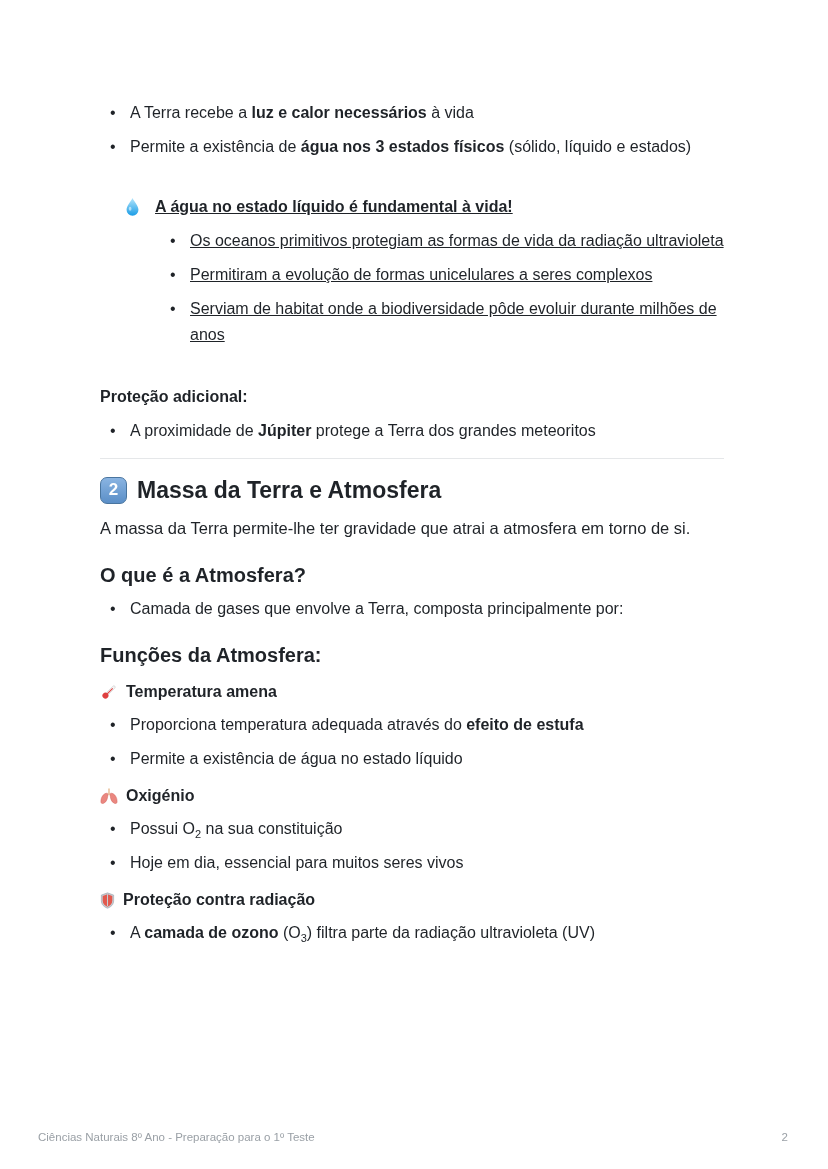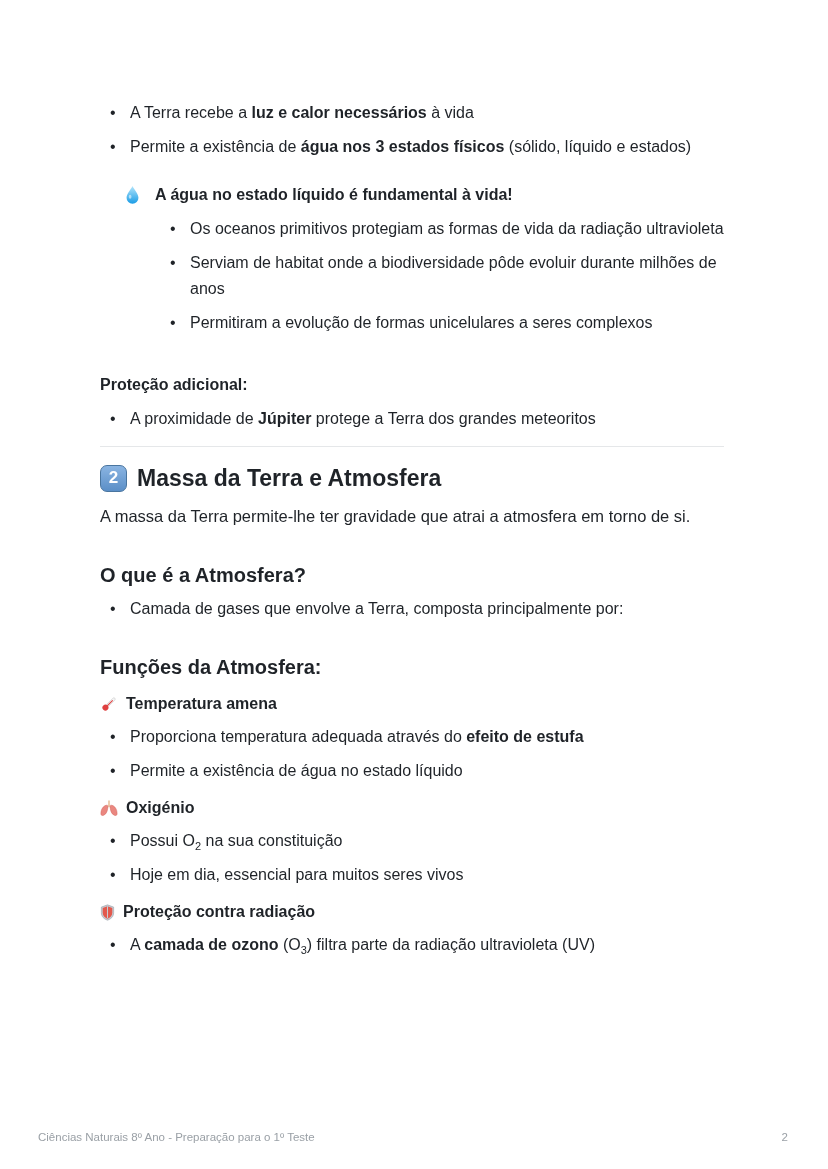--- a/index.html
+++ b/index.html
@@ -29,21 +29,21 @@
   ul.bullets li::before {
     content: "\2022";
     position: absolute;
     left: 10px;
     top: 0;
     font-size: 16px;
   }
   strong { font-weight: 700; }
   sub { font-size: 11px; line-height: 0; }
 
-  .callout { margin-top: 22px; }
+  .callout { margin-top: 34px; text-decoration: underline; }
   .callout-head {
     display: flex;
     align-items: center;
     gap: 14px;
     padding-left: 24px;
     font-weight: 700;
     line-height: 26px;
   }
   .callout .bullets { margin-left: 60px; margin-top: 6px; }
 
@@ -85,21 +85,21 @@
   .lead {
     font-weight: 400;
     font-size: 16.5px;
     line-height: 27px;
     margin: 0;
   }
   h2.sub-heading {
     font-size: 20px;
     line-height: 26px;
     font-weight: 700;
-    margin: 32px 0 2px;
+    margin: 20px 0 2px;
   }
   .icon-label {
     display: flex;
     align-items: center;
     gap: 8px;
     font-weight: 700;
     font-size: 16px;
     line-height: 24px;
     margin: 12px 0 0;
   }
@@ -137,22 +137,22 @@
             </linearGradient>
           </defs>
           <path d="M10 0.8 C8 5.2 3 9.6 3 14.6 a7 7 0 0 0 14 0 C17 9.6 12 5.2 10 0.8 Z" fill="url(#dropg)"></path>
           <ellipse cx="7.2" cy="13.4" rx="1.6" ry="2.4" fill="#ffffff" opacity="0.55"></ellipse>
         </svg>
       </span>
       <span class="callout-title">A água no estado líquido é fundamental à vida!</span>
     </div>
     <ul class="bullets">
       <li>Os oceanos primitivos protegiam as formas de vida da radiação ultravioleta</li>
+      <li>Permitiram a evolução de formas unicelulares a seres complexos</li>
       <li>Serviam de habitat onde a biodiversidade pôde evoluir durante milhões de anos</li>
-      <li>Permitiram a evolução de formas unicelulares a seres complexos</li>
     </ul>
   </div>
 
   <p class="bold-label">Proteção adicional:</p>
   <ul class="bullets">
     <li><span>A proximidade de </span><strong>Júpiter</strong><span> protege a Terra dos grandes meteoritos</span></li>
   </ul>
 
   <hr class="divider">
 

